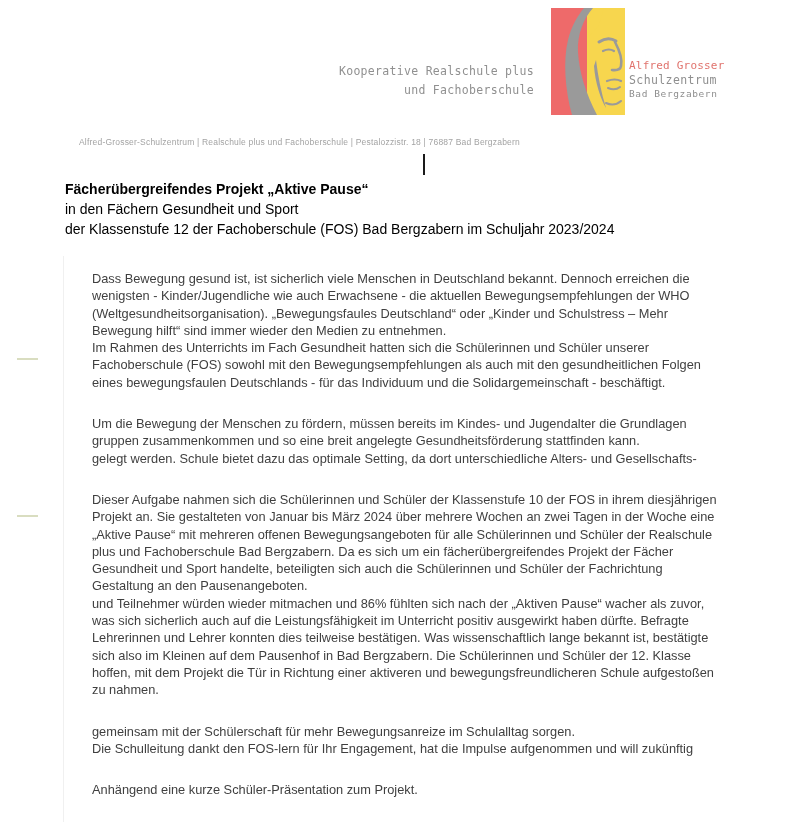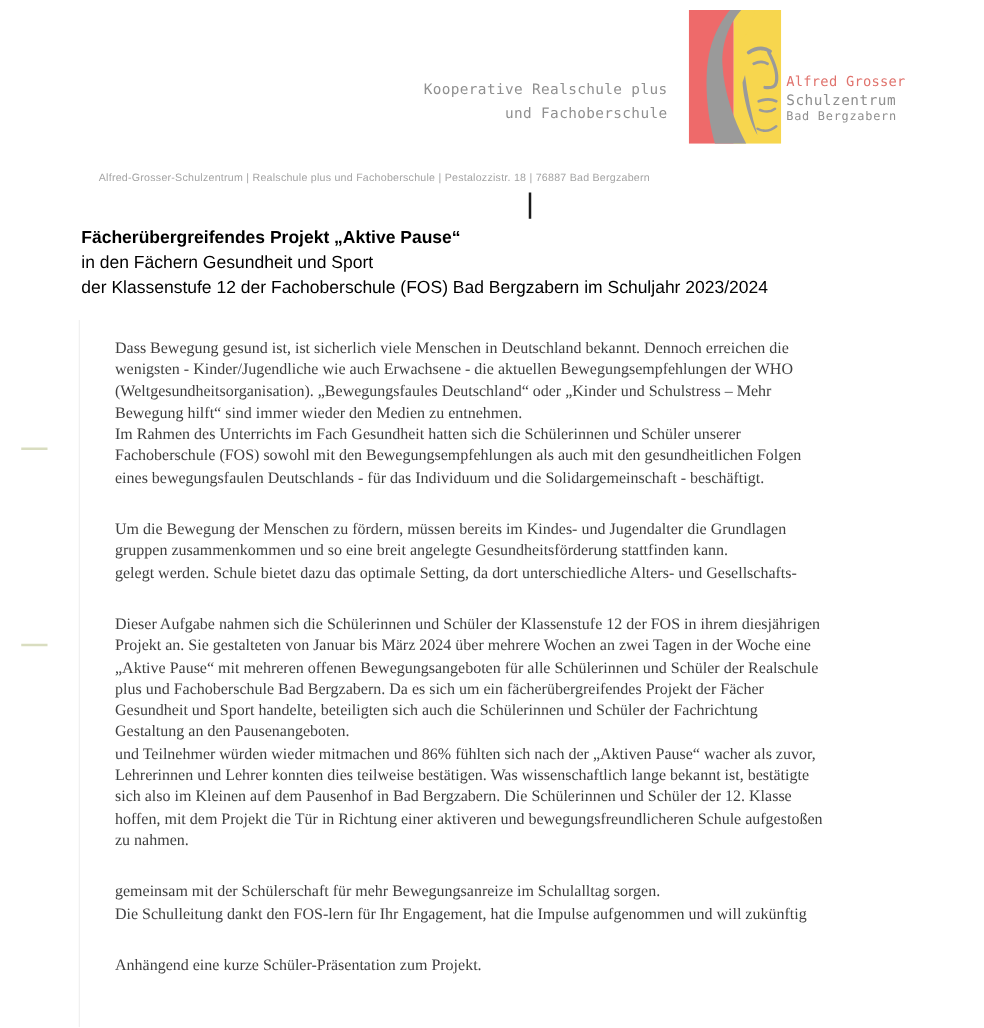--- a/index.html
+++ b/index.html
@@ -100,21 +100,21 @@
     position: absolute;
     top: 270px;
     left: 92px;
     width: 660px;
     font-size: 12.8px;
     line-height: 17.3px;
     color: #3f3f3f;
   }
   .para { margin: 0 0 24px 0; }
   .para:last-child { margin-bottom: 0; }
-  .bline { white-space: nowrap; font-family: Liberation Serif, serif; }
+  .bline { white-space: nowrap; }
 </style>
 </head>
 <body>
 
 <div class="page">
 
   <div class="logo-left-text">
     <div>Kooperative Realschule plus</div>
     <div>und Fachoberschule</div>
   </div>
@@ -174,27 +174,28 @@
       <div class="bline">eines bewegungsfaulen Deutschlands - für das Individuum und die Solidargemeinschaft - beschäftigt.</div>
     </div>
 
     <div class="para">
       <div class="bline">Um die Bewegung der Menschen zu fördern, müssen bereits im Kindes- und Jugendalter die Grundlagen</div>
       <div class="bline">gruppen zusammenkommen und so eine breit angelegte Gesundheitsförderung stattfinden kann.</div>
       <div class="bline">gelegt werden. Schule bietet dazu das optimale Setting, da dort unterschiedliche Alters- und Gesellschafts-</div>
     </div>
 
     <div class="para">
-      <div class="bline">Dieser Aufgabe nahmen sich die Schülerinnen und Schüler der Klassenstufe 12 der FOS in ihrem diesjährigen</div>
+      <div class="bline">Dieser Aufgabe nahmen sich die Schülerinnen und Schüler der Klassenstufe 10 der FOS in ihrem diesjährigen</div>
       <div class="bline">Projekt an. Sie gestalteten von Januar bis März 2024 über mehrere Wochen an zwei Tagen in der Woche eine</div>
       <div class="bline">„Aktive Pause“ mit mehreren offenen Bewegungsangeboten für alle Schülerinnen und Schüler der Realschule</div>
       <div class="bline">plus und Fachoberschule Bad Bergzabern. Da es sich um ein fächerübergreifendes Projekt der Fächer</div>
       <div class="bline">Gesundheit und Sport handelte, beteiligten sich auch die Schülerinnen und Schüler der Fachrichtung</div>
       <div class="bline">Gestaltung an den Pausenangeboten.</div>
       <div class="bline">und Teilnehmer würden wieder mitmachen und 86% fühlten sich nach der „Aktiven Pause“ wacher als zuvor,</div>
+      <div class="bline">was sich sicherlich auch auf die Leistungsfähigkeit im Unterricht positiv ausgewirkt haben dürfte. Befragte</div>
       <div class="bline">Lehrerinnen und Lehrer konnten dies teilweise bestätigen. Was wissenschaftlich lange bekannt ist, bestätigte</div>
       <div class="bline">sich also im Kleinen auf dem Pausenhof in Bad Bergzabern. Die Schülerinnen und Schüler der 12. Klasse</div>
       <div class="bline">hoffen, mit dem Projekt die Tür in Richtung einer aktiveren und bewegungsfreundlicheren Schule aufgestoßen</div>
       <div class="bline">zu nahmen.</div>
     </div>
 
     <div class="para">
       <div class="bline">gemeinsam mit der Schülerschaft für mehr Bewegungsanreize im Schulalltag sorgen.</div>
       <div class="bline">Die Schulleitung dankt den FOS-lern für Ihr Engagement, hat die Impulse aufgenommen und will zukünftig</div>
     </div>

